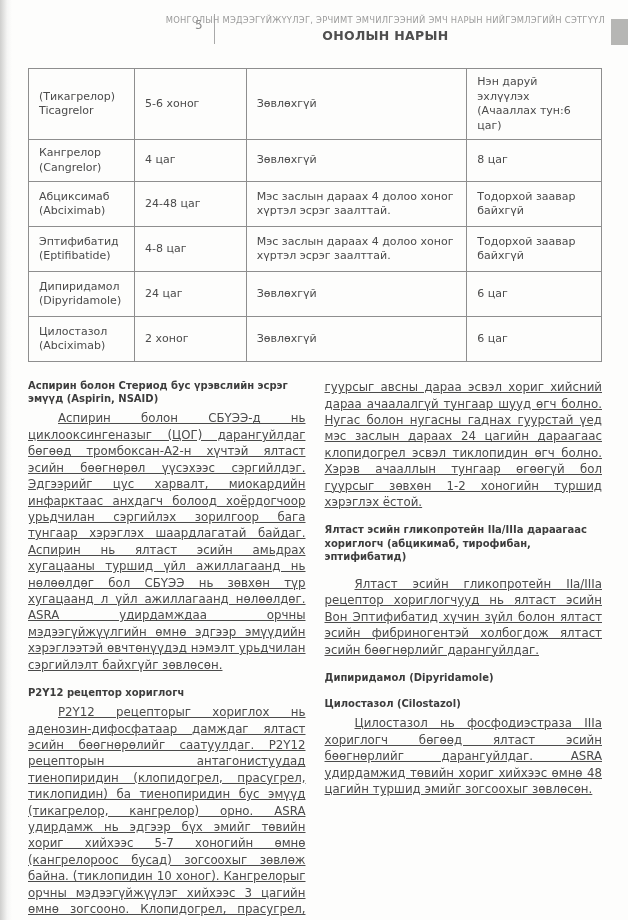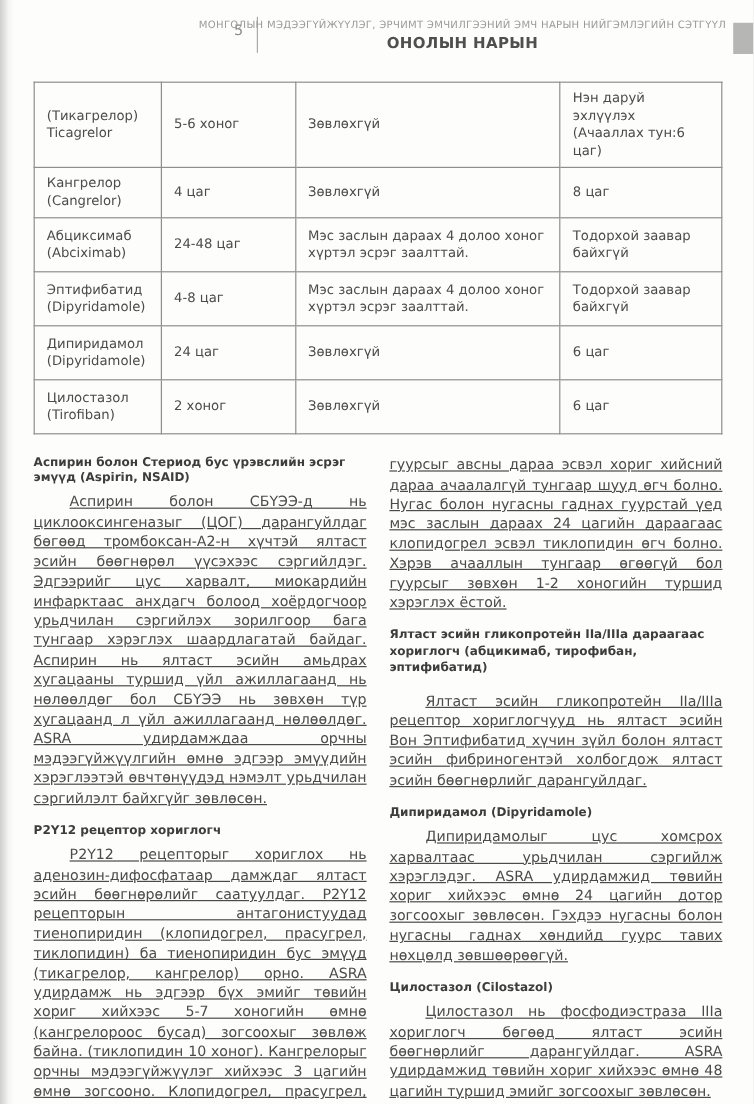--- a/index.html
+++ b/index.html
@@ -115,53 +115,52 @@
         </tr>
         <tr class="r-tall">
           <td>Абциксимаб
 (Abciximab)</td>
           <td>24-48 цаг</td>
           <td>Мэс заслын дараах 4 долоо хоног хүртэл эсрэг заалттай.</td>
           <td>Тодорхой заавар байхгүй</td>
         </tr>
         <tr class="r-tall">
           <td>Эптифибатид
-(Dipyridamole)</td>
+(Eptifibatide)</td>
           <td>4-8 цаг</td>
           <td>Мэс заслын дараах 4 долоо хоног хүртэл эсрэг заалттай.</td>
           <td>Тодорхой заавар байхгүй</td>
         </tr>
         <tr class="r-tall">
           <td>Дипиридамол
 (Dipyridamole)</td>
           <td>24 цаг</td>
           <td>Зөвлөхгүй</td>
           <td>6 цаг</td>
         </tr>
         <tr class="r-tall">
           <td>Цилостазол
-(Tirofiban)</td>
+(Abciximab)</td>
           <td>2 хоног</td>
           <td>Зөвлөхгүй</td>
           <td>6 цаг</td>
         </tr>
       </tbody>
     </table>
 
     <div class="columns">
       <div class="col">
         <div class="sec-heading first">Аспирин болон Стериод бус үрэвслийн эсрэг эмүүд (Aspirin, NSAID)</div>
         <p class="body-p">Аспирин болон СБҮЭЭ-д нь циклооксингеназыг (ЦОГ) дарангуйлдаг бөгөөд тромбоксан-А2-н хүчтэй ялтаст эсийн бөөгнөрөл үүсэхээс сэргийлдэг. Эдгээрийг цус харвалт, миокардийн инфарктаас анхдагч болоод хоёрдогчоор урьдчилан сэргийлэх зорилгоор бага тунгаар хэрэглэх шаардлагатай байдаг. Аспирин нь ялтаст эсийн амьдрах хугацааны туршид үйл ажиллагаанд нь нөлөөлдөг бол СБҮЭЭ нь зөвхөн түр хугацаанд л үйл ажиллагаанд нөлөөлдөг. ASRA удирдамждаа орчны мэдээгүйжүүлгийн өмнө эдгээр эмүүдийн хэрэглээтэй өвчтөнүүдэд нэмэлт урьдчилан сэргийлэлт байхгүйг зөвлөсөн.</p>
         <div class="sec-heading">P2Y12 рецептор хориглогч</div>
         <p class="body-p cont">P2Y12 рецепторыг хориглох нь аденозин-дифосфатаар дамждаг ялтаст эсийн бөөгнөрөлийг саатуулдаг. P2Y12 рецепторын антагонистуудад тиенопиридин (клопидогрел, прасугрел, тиклопидин) ба тиенопиридин бус эмүүд (тикагрелор, кангрелор) орно. ASRA удирдамж нь эдгээр бүх эмийг төвийн хориг хийхээс 5-7 хоногийн өмнө (кангрелороос бусад) зогсоохыг зөвлөж байна. (тиклопидин 10 хоног). Кангрелорыг орчны мэдээгүйжүүлэг хийхээс 3 цагийн өмнө зогсооно. Клопидогрел, прасугрел, тиклопидин эсвэл тикагрелорын</p>
       </div>
       <div class="col">
         <p class="body-p no-indent">гуурсыг авсны дараа эсвэл хориг хийсний дараа ачаалалгүй тунгаар шууд өгч болно. Нугас болон нугасны гаднах гуурстай үед мэс заслын дараах 24 цагийн дараагаас клопидогрел эсвэл тиклопидин өгч болно. Хэрэв ачааллын тунгаар өгөөгүй бол гуурсыг зөвхөн 1-2 хоногийн туршид хэрэглэх ёстой.</p>
         <div class="sec-heading sp-after">Ялтаст эсийн гликопротейн IIa/IIIa дараагаас хориглогч (абцикимаб, тирофибан, эптифибатид)</div>
         <p class="body-p">Ялтаст эсийн гликопротейн IIa/IIIa рецептор хориглогчууд нь ялтаст эсийн Вон Эптифибатид хүчин зүйл болон ялтаст эсийн фибриногентэй холбогдож ялтаст эсийн бөөгнөрлийг дарангуйлдаг.</p>
         <div class="sec-heading">Дипиридамол (Dipyridamole)</div>
-        <p class="body-p">Дипиридамолыг цус хомсрох харвалтаас урьдчилан сэргийлж хэрэглэдэг. ASRA удирдамжид төвийн хориг хийхээс өмнө 24 цагийн дотор зогсоохыг зөвлөсөн. Гэхдээ нугасны болон нугасны гаднах хөндийд гуурс тавих нөхцөлд зөвшөөрөөгүй.</p>
         <div class="sec-heading">Цилостазол (Cilostazol)</div>
         <p class="body-p">Цилостазол нь фосфодиэстраза IIIa хориглогч бөгөөд ялтаст эсийн бөөгнөрлийг дарангуйлдаг. ASRA удирдамжид төвийн хориг хийхээс өмнө 48 цагийн туршид эмийг зогсоохыг зөвлөсөн.</p>
       </div>
     </div>
   </div>
 </div>
 
 </body></html>

